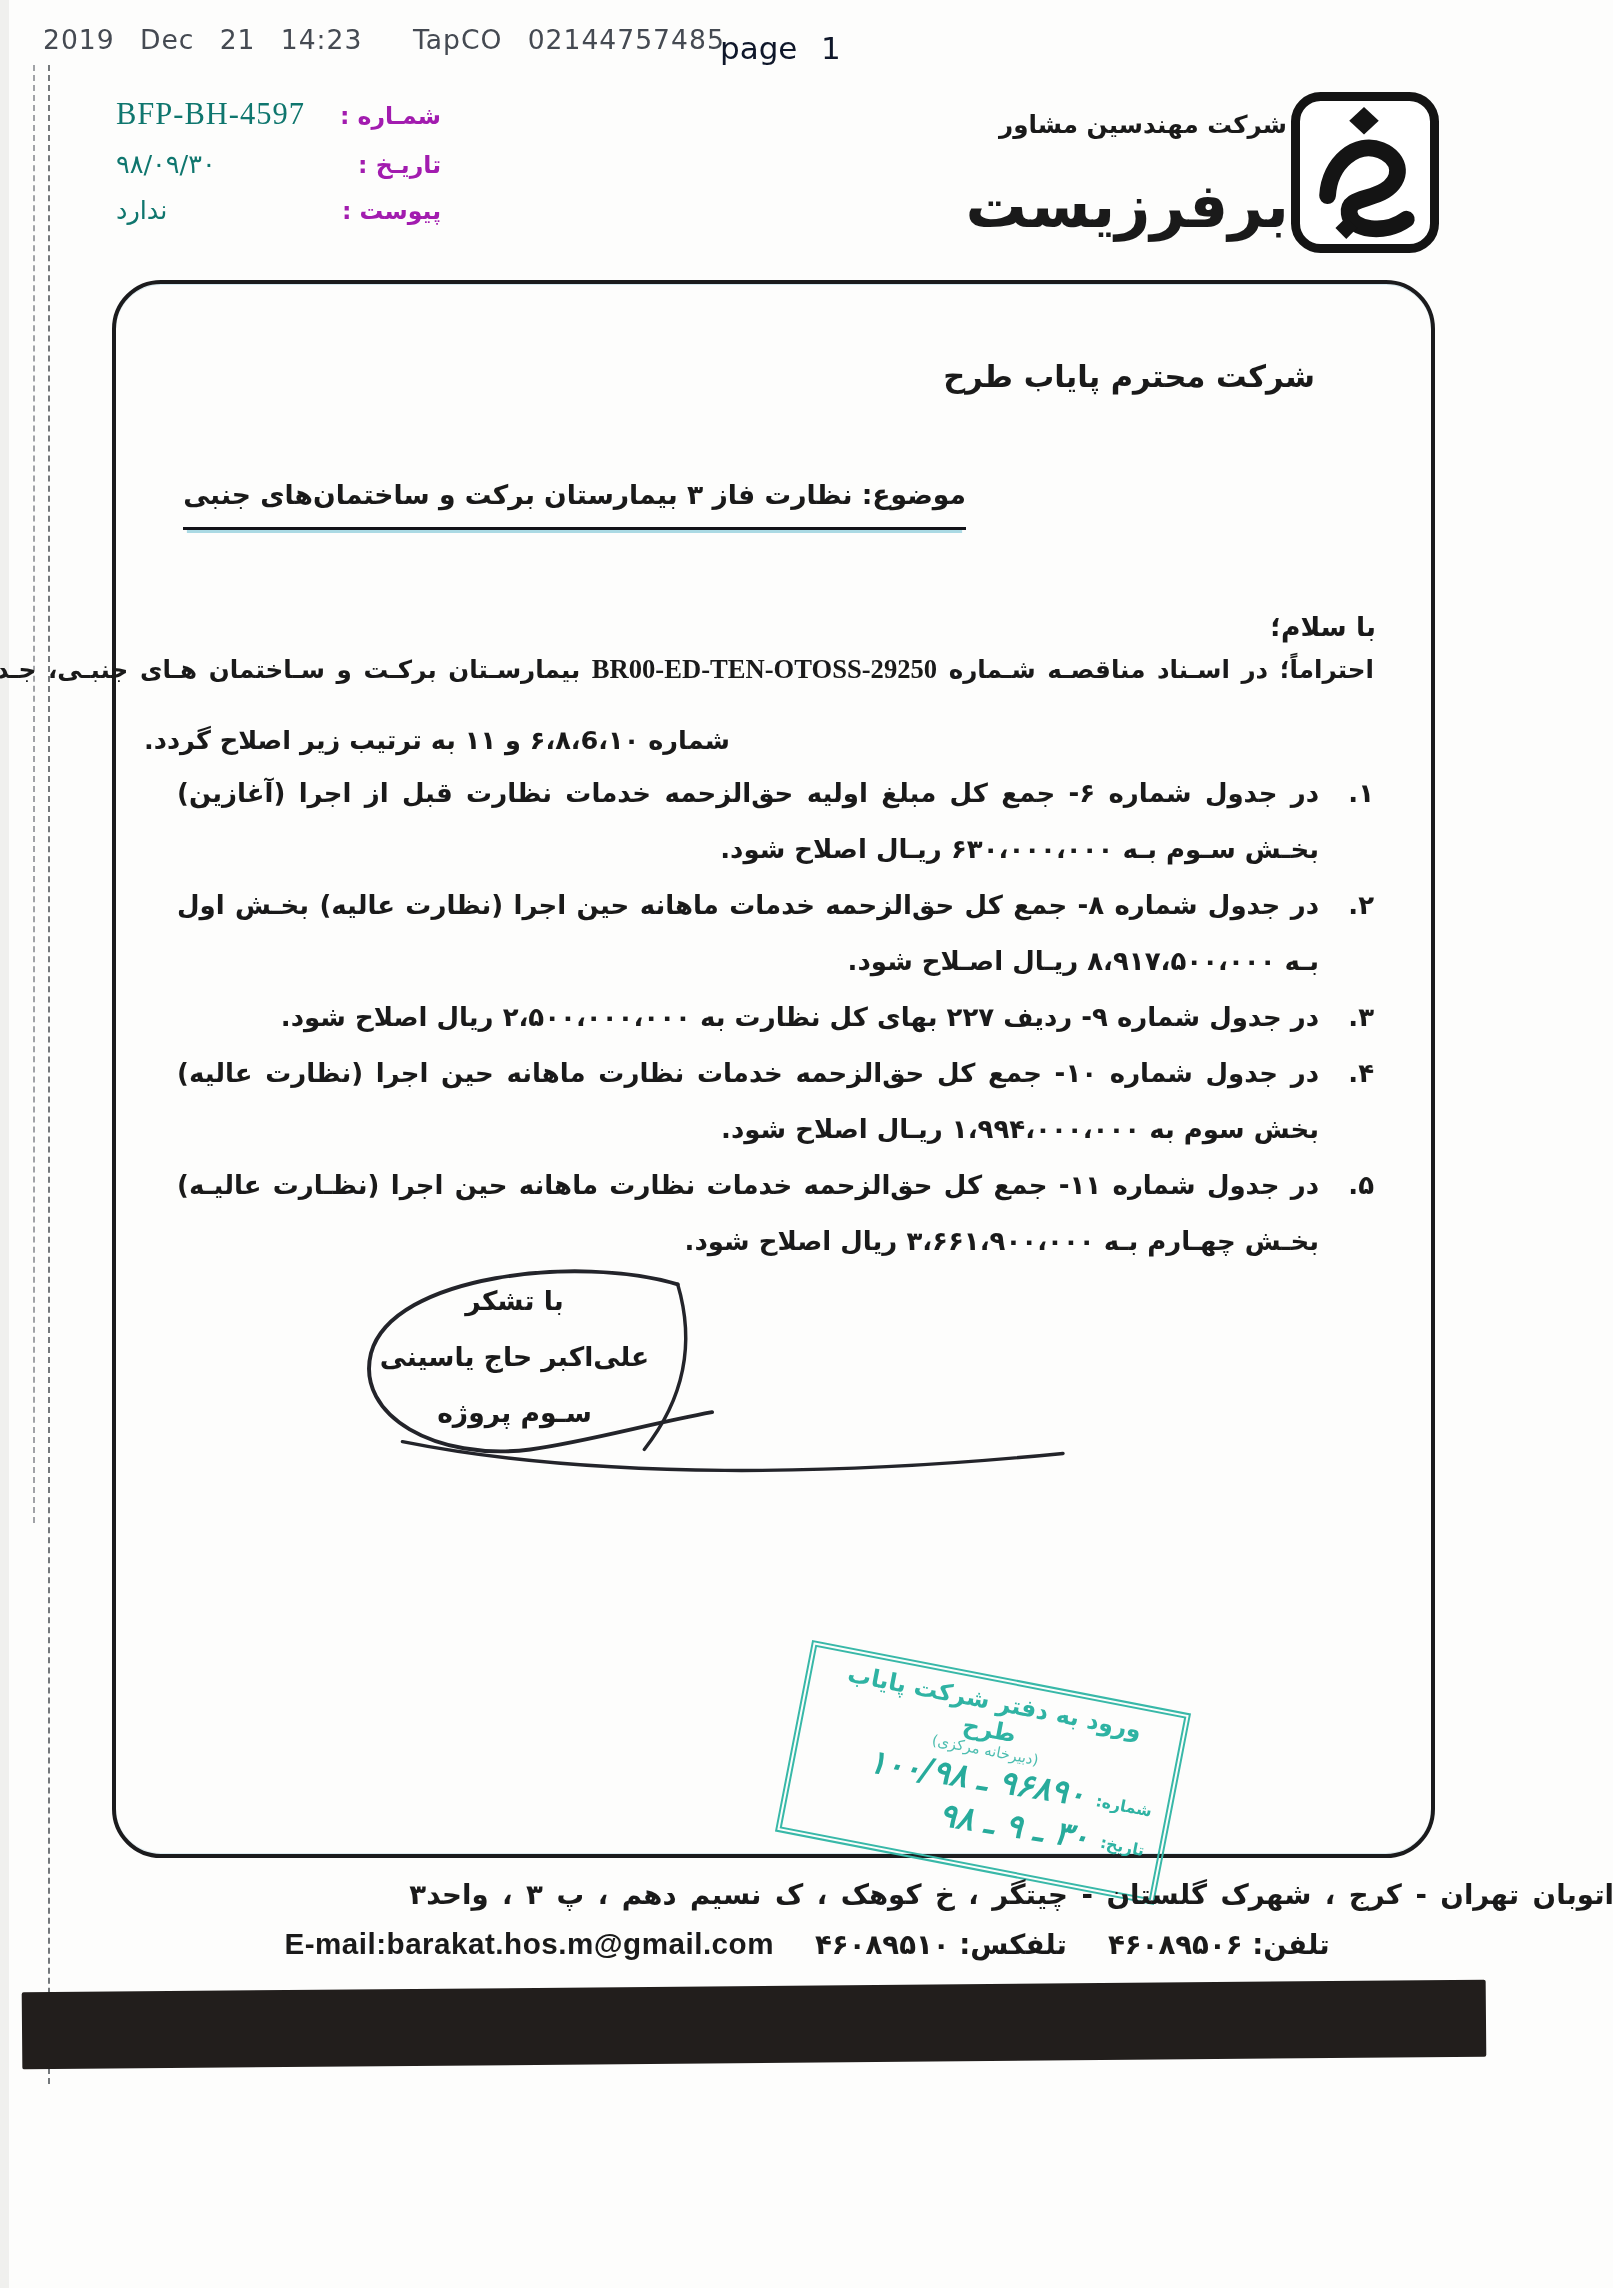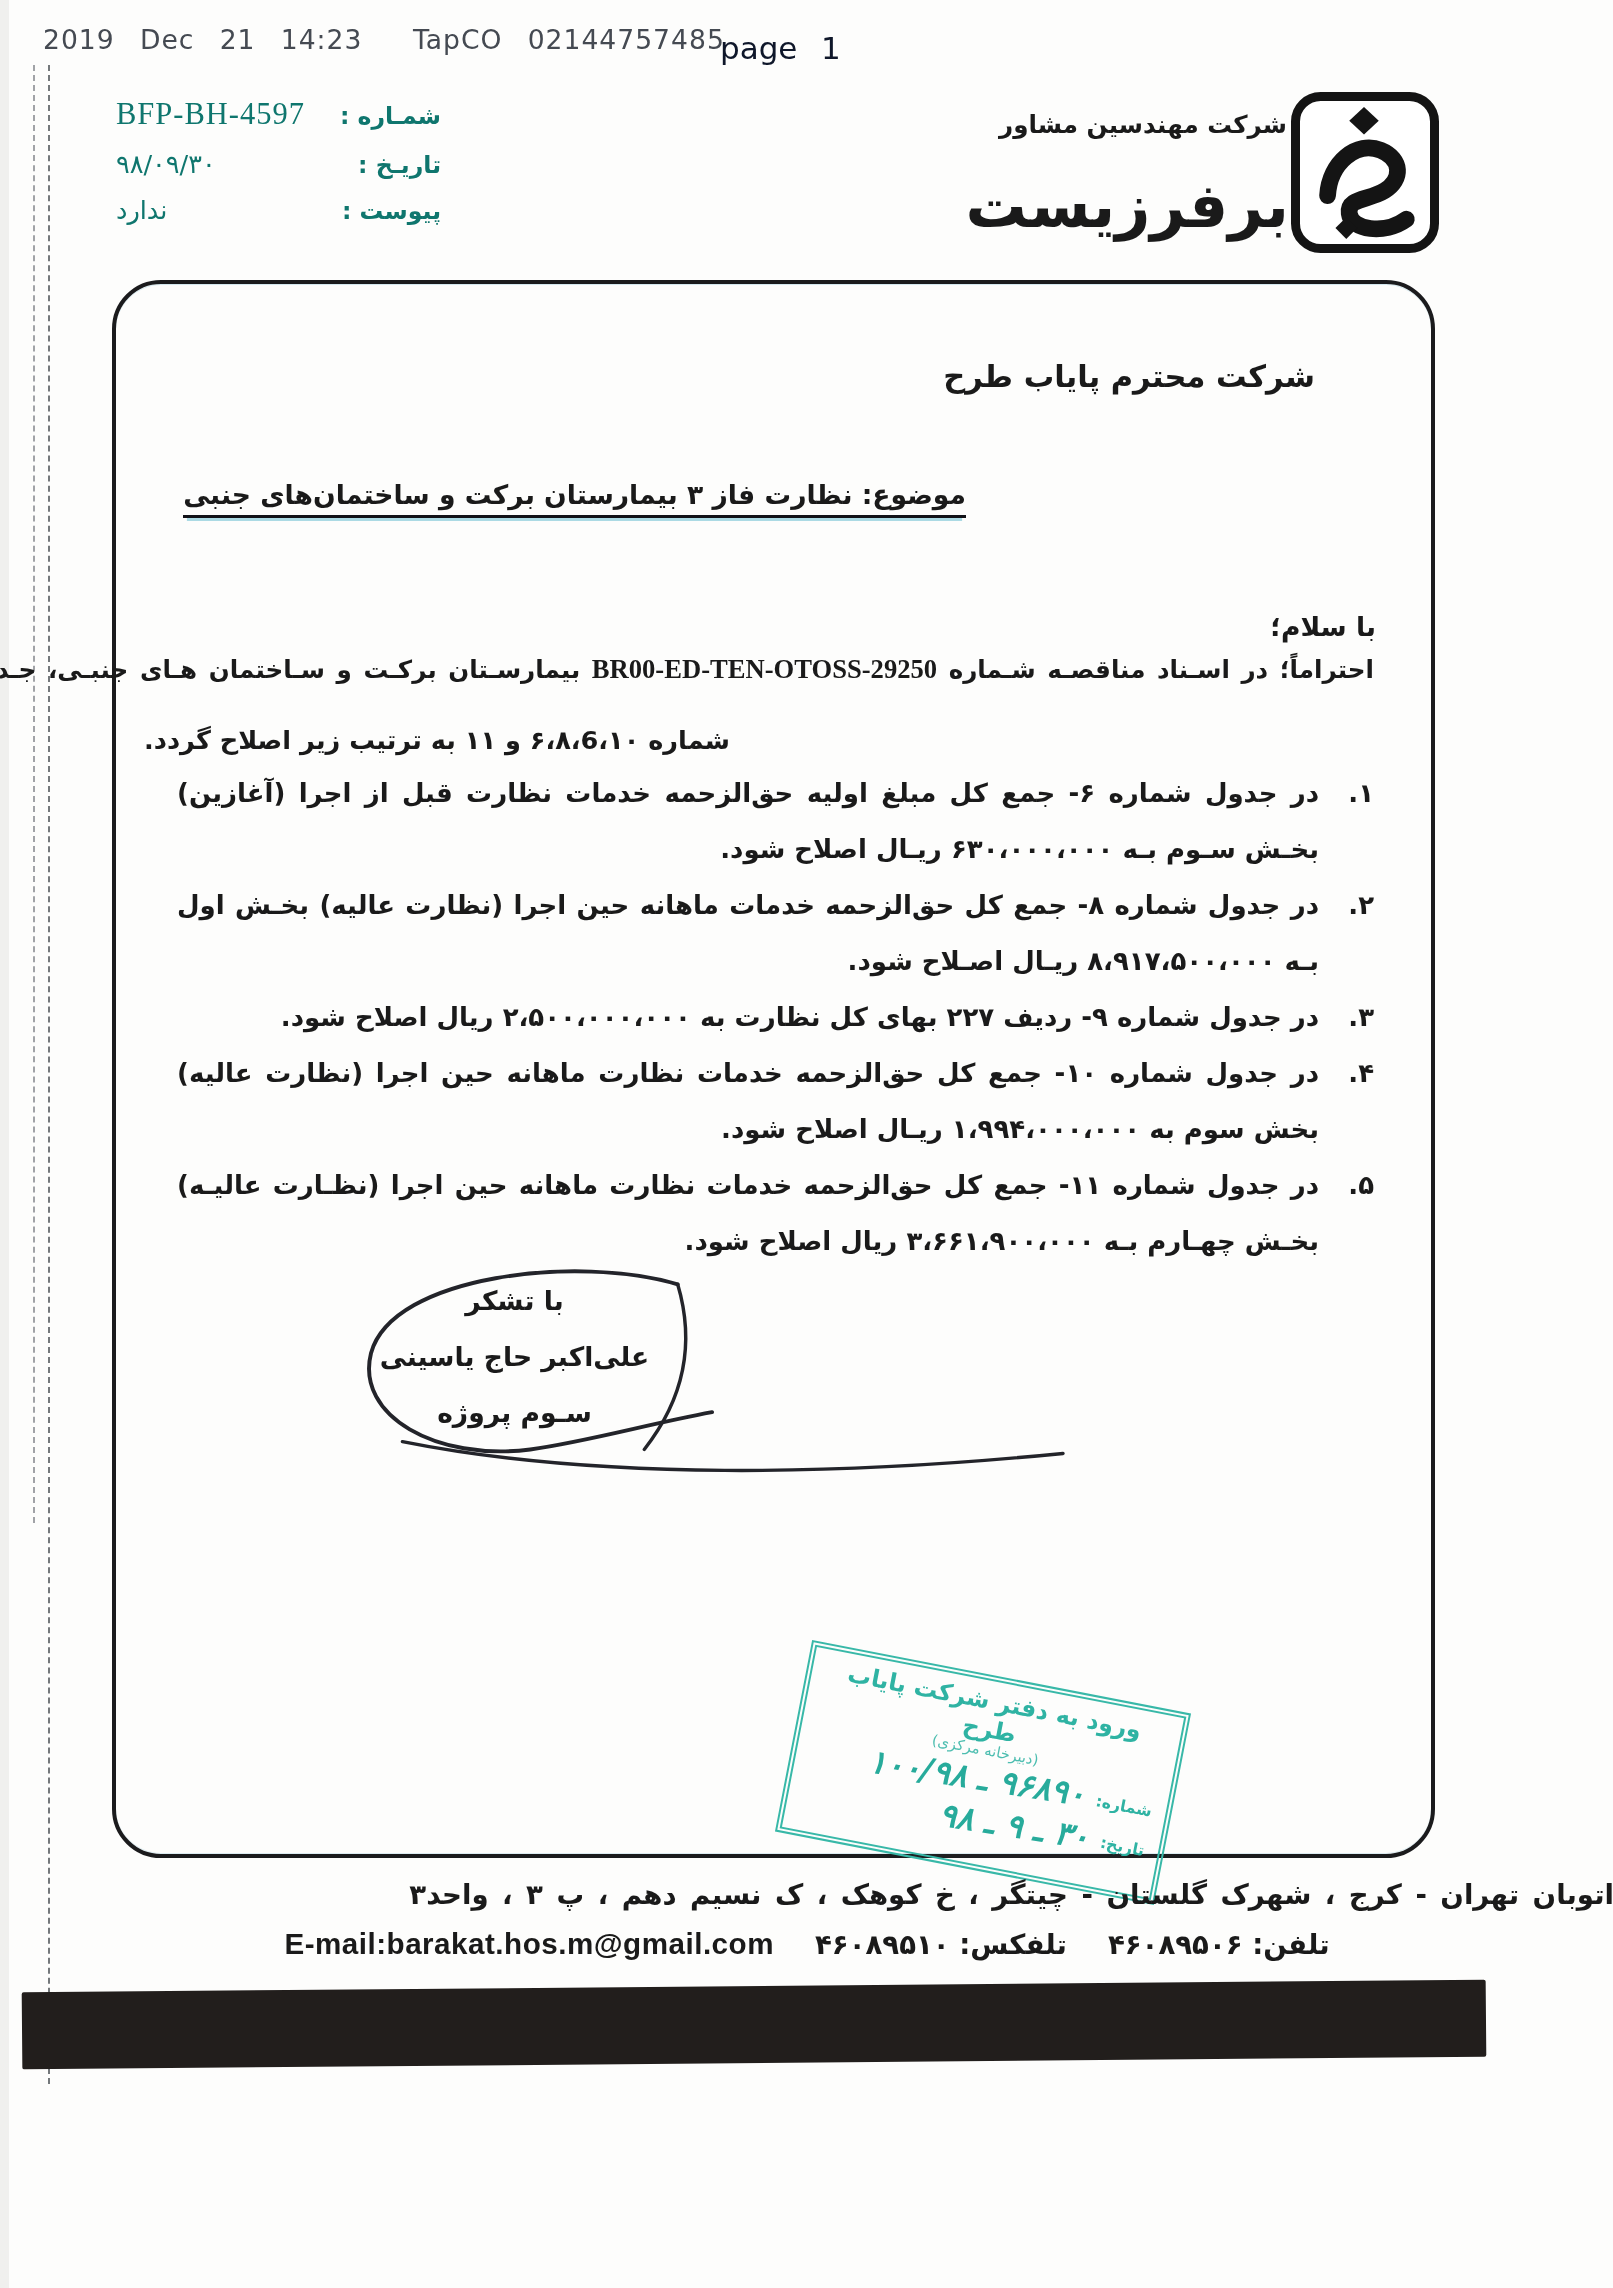--- a/index.html
+++ b/index.html
@@ -17,39 +17,39 @@
   .edge-strip{position:absolute;left:0;top:0;width:8.9px;height:100%;background:#f0f0ee;}
   .scan-line-a{position:absolute;left:33px;top:65px;height:1458px;border-left:2px dashed #70747a;opacity:.65;}
   .scan-line-b{position:absolute;left:48px;top:65px;height:2019px;border-left:2px dashed #53575c;opacity:.8;}
   .black-bar{
     position:absolute;left:21.7px;top:1986px;width:1464px;height:77px;
     background:#221e1c;transform:rotate(-0.5deg);border-radius:2px;
   }
   
   .lh-fields{position:absolute;left:116px;top:97px;width:325px;direction:rtl;}
   .lh-row{display:flex;justify-content:space-between;align-items:baseline;margin-bottom:16.7px;}
-  .lh-label{font-size:23.6px;font-weight:bold;color:#0f766e;text-align:center;}
+  .lh-label{font-size:23.6px;font-weight:bold;color:#a21caf;text-align:center;}
   .lh-value{font-size:25.6px;font-weight:normal;color:#0f766e;direction:rtl;}
   .lh-value.latin{font-family:"Liberation Serif",serif;font-size:30.5px;letter-spacing:1px;direction:ltr;}
   .company-type{position:absolute;right:327px;top:110px;font-size:24.6px;font-weight:bold;direction:rtl;}
   .company-name{position:absolute;right:325px;top:160px;font-size:61px;font-weight:bold;direction:rtl;letter-spacing:2px;margin-top:10px;}
   .logo-box{
     position:absolute;left:1291px;top:92px;width:148px;height:161px;
     border:9.9px solid #141414;border-radius:29.6px;box-sizing:border-box;background:#fff;
   }
   
   .letter-box{
     position:absolute;left:112px;top:280px;width:1323px;height:1578px;
     border:4.9px solid #1b1b1d;border-radius:49px;box-sizing:border-box;direction:rtl;
     box-shadow:inset 0 1px 0 rgba(90,170,200,.25), inset 0 -1px 0 rgba(90,170,200,.2);
   }
   .addressee{position:absolute;right:116px;top:75px;font-size:30.5px;font-weight:bold;white-space:nowrap;}
   .subject{
     position:absolute;right:465px;top:195px;font-size:26.6px;font-weight:bold;white-space:nowrap;
-    padding-bottom:5px;border-bottom:3px solid #121218;
+    padding-bottom:17px;border-bottom:3px solid #121218;
     box-shadow:0 6.9px 0 -3.9px rgba(70,175,200,.45);
   }
   .salutation{position:absolute;right:55px;top:327px;font-size:26.6px;font-weight:bold;}
   .intro-1{position:absolute;right:57px;left:59px;top:370px;font-size:24.6px;font-weight:bold;white-space:nowrap;text-align:right;word-spacing:3px;}
   .ltr{direction:ltr;unicode-bidi:embed;font-family:"Liberation Serif",serif;font-size:26.6px;}
   .intro-2{position:absolute;right:701px;top:441px;font-size:25.6px;font-weight:bold;white-space:nowrap;}
   .items{position:absolute;right:57px;left:61px;top:481px;font-size:26px;font-weight:bold;line-height:56px;}
   .li{display:flex;}
   .li .num{flex:0 0 55px;}
   .li .txt{flex:1;text-align:justify;text-align-last:right;}

